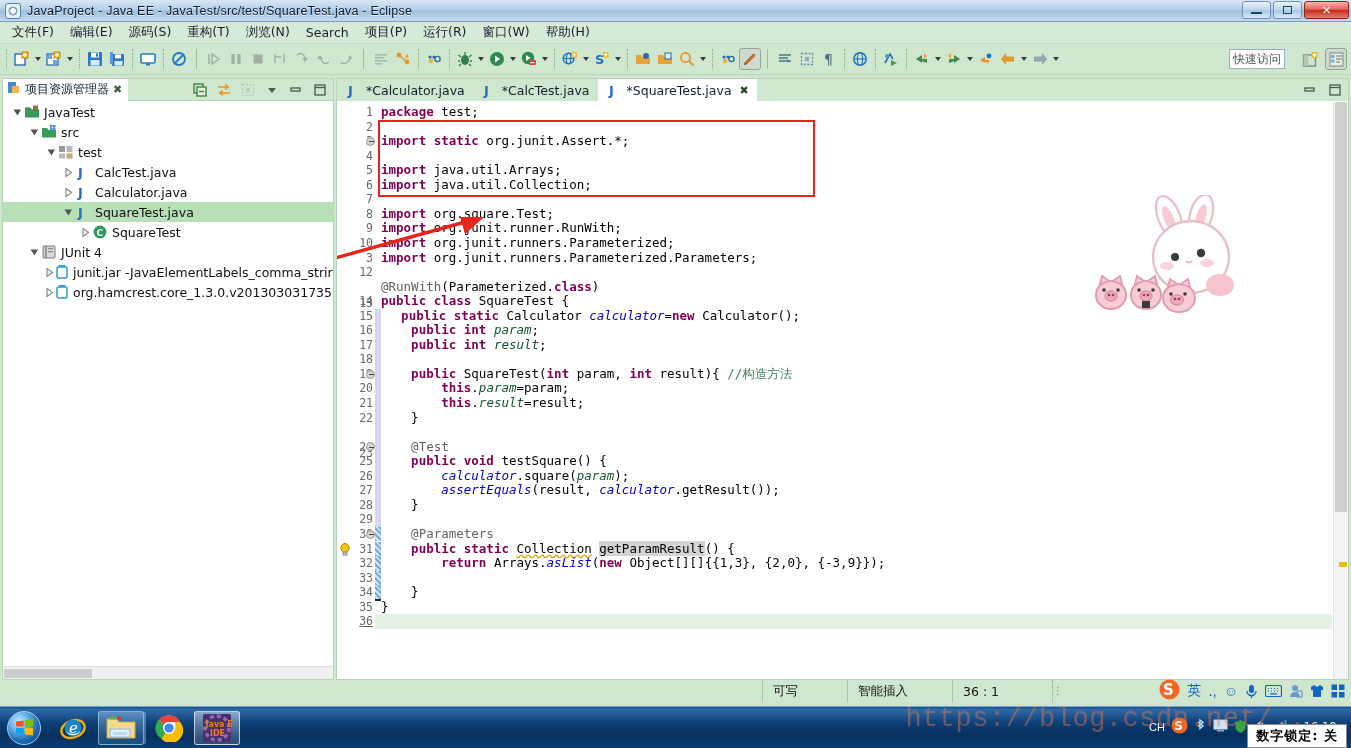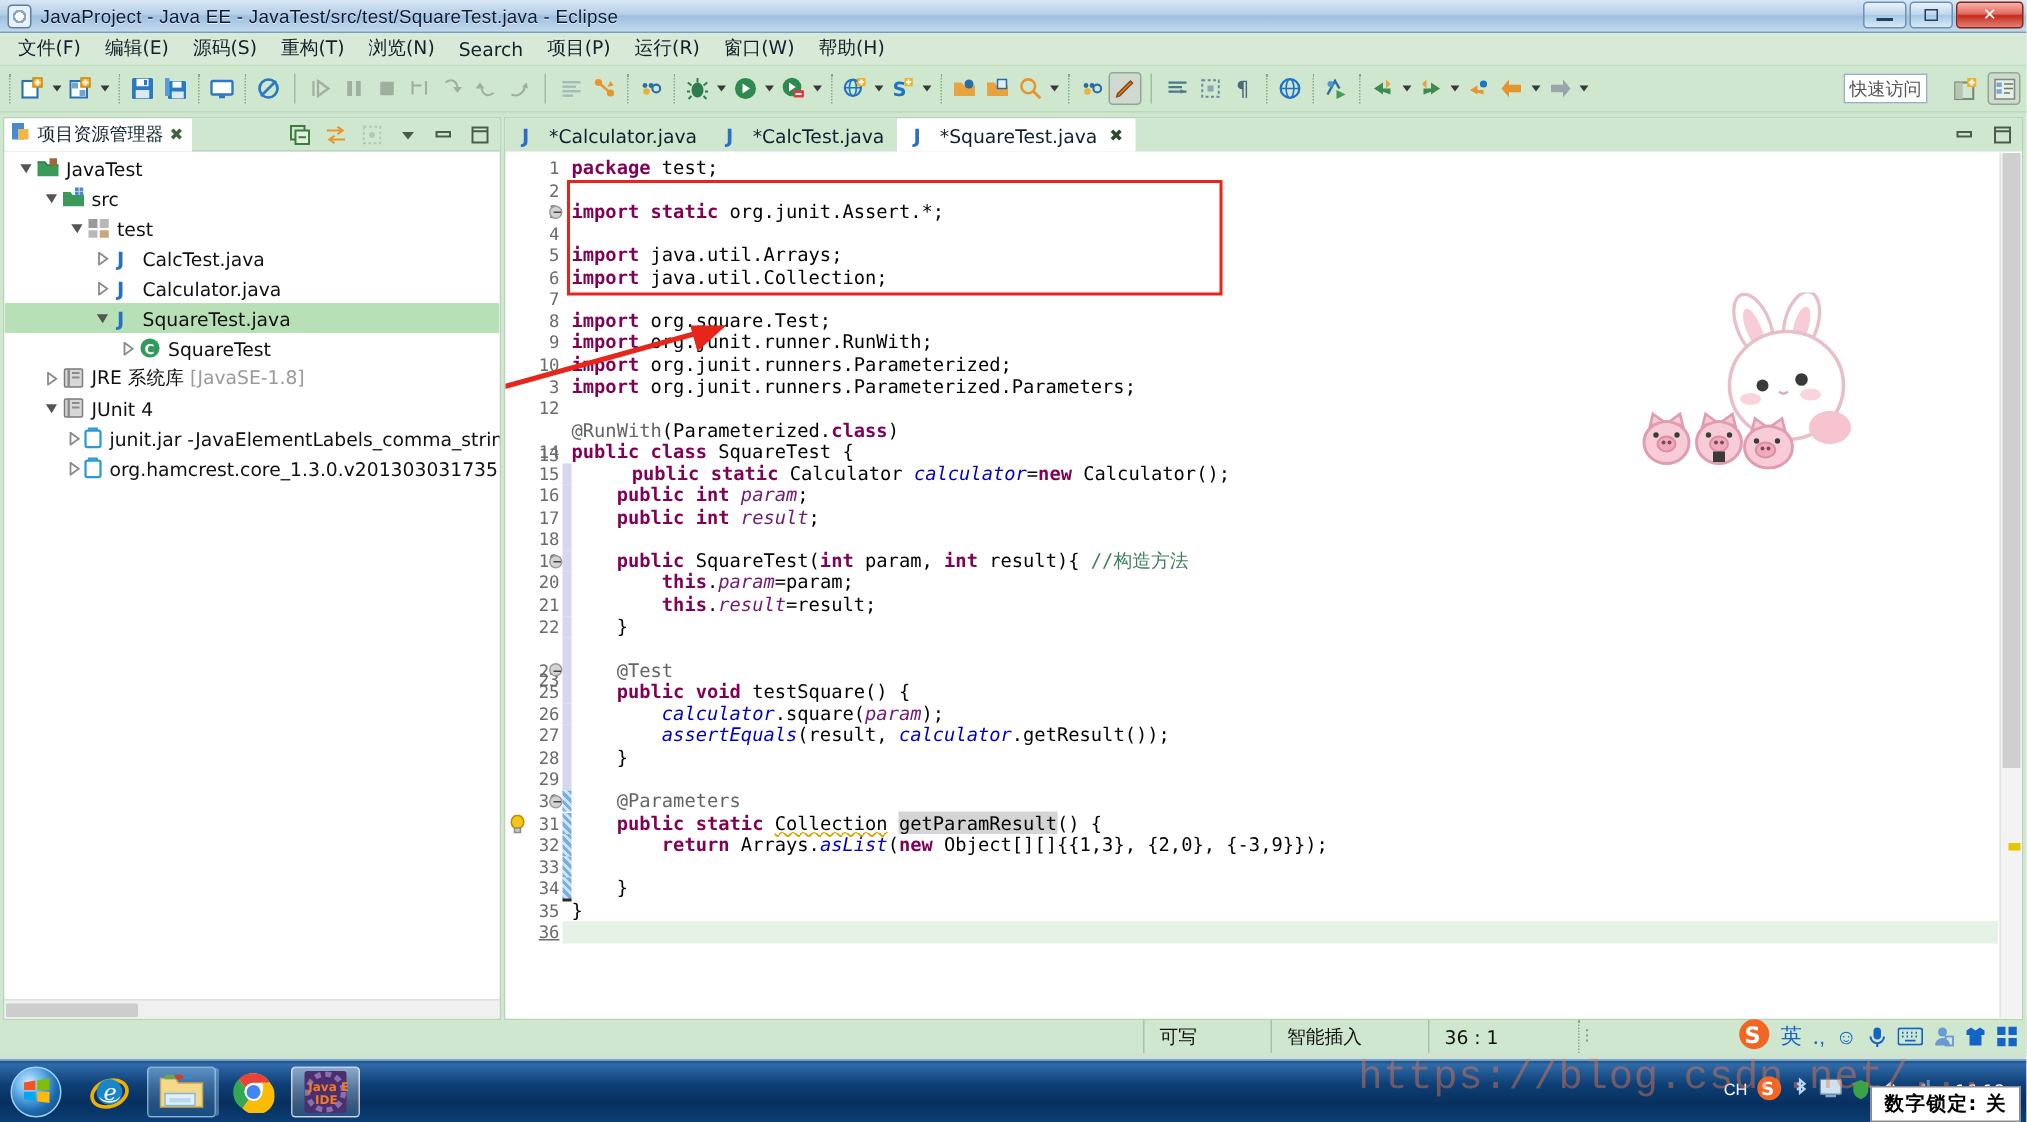--- a/index.html
+++ b/index.html
@@ -118,21 +118,21 @@
   .ln{ position:absolute; right:2px; width:22px; text-align:right;
        font-family:"DejaVu Sans Mono",monospace; font-size:11.5px; color:#6a6a6a;
        height:14.55px; line-height:14.55px; }
   .fold{ position:absolute; left:28px; width:10px; height:14.55px; display:flex;align-items:center;justify-content:center;}
   .fold .minus{ width:9px;height:9px;border-radius:50%; background:#d4d4d4; border:1px solid #9a9a9a; position:relative;}
   .fold .minus:after{ content:""; position:absolute; left:2px; top:3.5px; width:5px; height:1px; background:#444;}
   .kw{ color:#7f0055; font-weight:bold; }
   .an{ color:#646464; }
   .cm{ color:#3f7f5f; }
   .fi{ color:#0000c0; font-style:italic; }
-  .sm{ color:#701a75; font-style:italic; }
+  .sm{ color:#14532d; font-style:italic; }
   .pl{ color:#000; }
   .hl{ background:#d4d4d4; }
   .wavy{ text-decoration:underline wavy #d8a200; text-decoration-skip-ink:none;}
   #redbox{
     position:absolute; border:2px solid #e8251b; left:41px; top:18px; width:437px; height:77px;
     pointer-events:none;
   }
   #redarrow{ position:absolute; left:-57px; top:115px; width:250px; height:60px; pointer-events:none;}
   #vscroll{ position:absolute; right:0; top:0; width:15px; bottom:0; background:#f3f3f3; border-left:1px solid #e2e2e2;}
   #vscroll .vthumb{ position:absolute; left:1px; top:0; width:12px; height:410px; background:#cfcfcf; border-radius:1px;}
@@ -661,36 +661,20 @@
               <path d="M2 0.5L7.5 4.5L2 8.5z" fill="none" stroke="#8a8a8a" stroke-width="1.2"></path>
             </svg>
           </span>
           <span class="ticon">
             <svg width="16" height="16" viewBox="0 0 16 16">
               <circle cx="8" cy="8" r="6.4" fill="#2f9a5a"></circle>
               <text x="4.4" y="12" font-family="DejaVu Sans" font-size="9" font-weight="bold" fill="#fff">C</text>
             </svg>
           </span>
           <span>SquareTest</span>
-        </div>
-        <div class="trow" style="padding-left: 25px;">
-          <span style="width: 12px; height: 20px; display: flex; align-items: center; justify-content: center;">
-            <svg width="9" height="9" viewBox="0 0 9 9">
-              <path d="M2 0.5L7.5 4.5L2 8.5z" fill="none" stroke="#8a8a8a" stroke-width="1.2"></path>
-            </svg>
-          </span>
-          <span class="ticon">
-            <svg width="16" height="16" viewBox="0 0 16 16">
-              <rect x="2" y="2" width="12" height="12" rx="1" fill="#d8d8d8" stroke="#7a7a7a"></rect>
-              <rect x="4" y="2" width="1.6" height="12" fill="#8a8a8a"></rect>
-              <rect x="7" y="4" width="5" height="1.3" fill="#8a8a8a"></rect>
-              <rect x="7" y="7" width="5" height="1.3" fill="#8a8a8a"></rect>
-            </svg>
-          </span>
-          <span>JRE 系统库 <span style="color:#9a9a9a">[JavaSE-1.8]</span></span>
         </div>
         <div class="trow" style="padding-left: 25px;">
           <span style="width: 12px; height: 20px; display: flex; align-items: center; justify-content: center;">
             <svg width="9" height="9" viewBox="0 0 9 9">
               <path d="M0.5 1.5L8 1.5L4.5 7.5z" fill="#555"></path>
             </svg>
           </span>
           <span class="ticon">
             <svg width="16" height="16" viewBox="0 0 16 16">
               <rect x="2" y="2" width="12" height="12" rx="1" fill="#d8d8d8" stroke="#7a7a7a"></rect>
@@ -824,21 +808,21 @@
           <div class="cline" style="position: absolute; left: 14px; top: 61.2px;"><span class="kw">import</span><span class="pl"> java.util.Arrays;</span></div>
           <div class="cline" style="position: absolute; left: 14px; top: 75.75px;"><span class="kw">import</span><span class="pl"> java.util.Collection;</span></div>
           <div class="cline" style="position: absolute; left: 14px; top: 90.3px;">&nbsp;</div>
           <div class="cline" style="position: absolute; left: 14px; top: 104.85px;"><span class="kw">import</span><span class="pl"> org.square.Test;</span></div>
           <div class="cline" style="position: absolute; left: 14px; top: 119.4px;"><span class="kw">import</span><span class="pl"> org.junit.runner.RunWith;</span></div>
           <div class="cline" style="position: absolute; left: 14px; top: 133.95px;"><span class="kw">import</span><span class="pl"> org.junit.runners.Parameterized;</span></div>
           <div class="cline" style="position: absolute; left: 14px; top: 148.5px;"><span class="kw">import</span><span class="pl"> org.junit.runners.Parameterized.Parameters;</span></div>
           <div class="cline" style="position: absolute; left: 14px; top: 163.05px;">&nbsp;</div>
           <div class="cline" style="position: absolute; left: 14px; top: 177.6px;"><span class="an">@RunWith</span><span class="pl">(Parameterized.</span><span class="kw">class</span><span class="pl">)</span></div>
           <div class="cline" style="position: absolute; left: 14px; top: 192.15px;"><span class="kw">public class</span><span class="pl"> SquareTest {</span></div>
-          <div class="cline" style="position: absolute; left: 24px; top: 206.7px;"><span class="pl">    </span><span class="kw">public static</span><span class="pl"> Calculator </span><span class="fi">calculator</span><span class="pl">=</span><span class="kw">new</span><span class="pl"> Calculator();</span></div>
+          <div class="cline" style="position: absolute; left: 4px; top: 206.7px;"><span class="pl">    </span><span class="kw">public static</span><span class="pl"> Calculator </span><span class="fi">calculator</span><span class="pl">=</span><span class="kw">new</span><span class="pl"> Calculator();</span></div>
           <div class="cline" style="position: absolute; left: 14px; top: 221.25px;"><span class="pl">    </span><span class="kw">public int</span><span class="pl"> </span><span class="sm">param</span><span class="pl">;</span></div>
           <div class="cline" style="position: absolute; left: 14px; top: 235.8px;"><span class="pl">    </span><span class="kw">public int</span><span class="pl"> </span><span class="sm">result</span><span class="pl">;</span></div>
           <div class="cline" style="position: absolute; left: 14px; top: 250.35px;">&nbsp;</div>
           <div class="cline" style="position: absolute; left: 14px; top: 264.9px;"><span class="pl">    </span><span class="kw">public</span><span class="pl"> SquareTest(</span><span class="kw">int</span><span class="pl"> param, </span><span class="kw">int</span><span class="pl"> result){ </span><span class="cm">//构造方法</span></div>
           <div class="cline" style="position: absolute; left: 14px; top: 279.45px;"><span class="pl">        </span><span class="kw">this</span><span class="pl">.</span><span class="sm">param</span><span class="pl">=param;</span></div>
           <div class="cline" style="position: absolute; left: 14px; top: 294px;"><span class="pl">        </span><span class="kw">this</span><span class="pl">.</span><span class="sm">result</span><span class="pl">=result;</span></div>
           <div class="cline" style="position: absolute; left: 14px; top: 308.55px;"><span class="pl">    }</span></div>
           <div class="cline" style="position: absolute; left: 14px; top: 323.1px;">&nbsp;</div>
           <div class="cline" style="position: absolute; left: 14px; top: 337.65px;"><span class="pl">    </span><span class="an">@Test</span></div>
           <div class="cline" style="position: absolute; left: 14px; top: 352.2px;"><span class="pl">    </span><span class="kw">public void</span><span class="pl"> testSquare() {</span></div>

